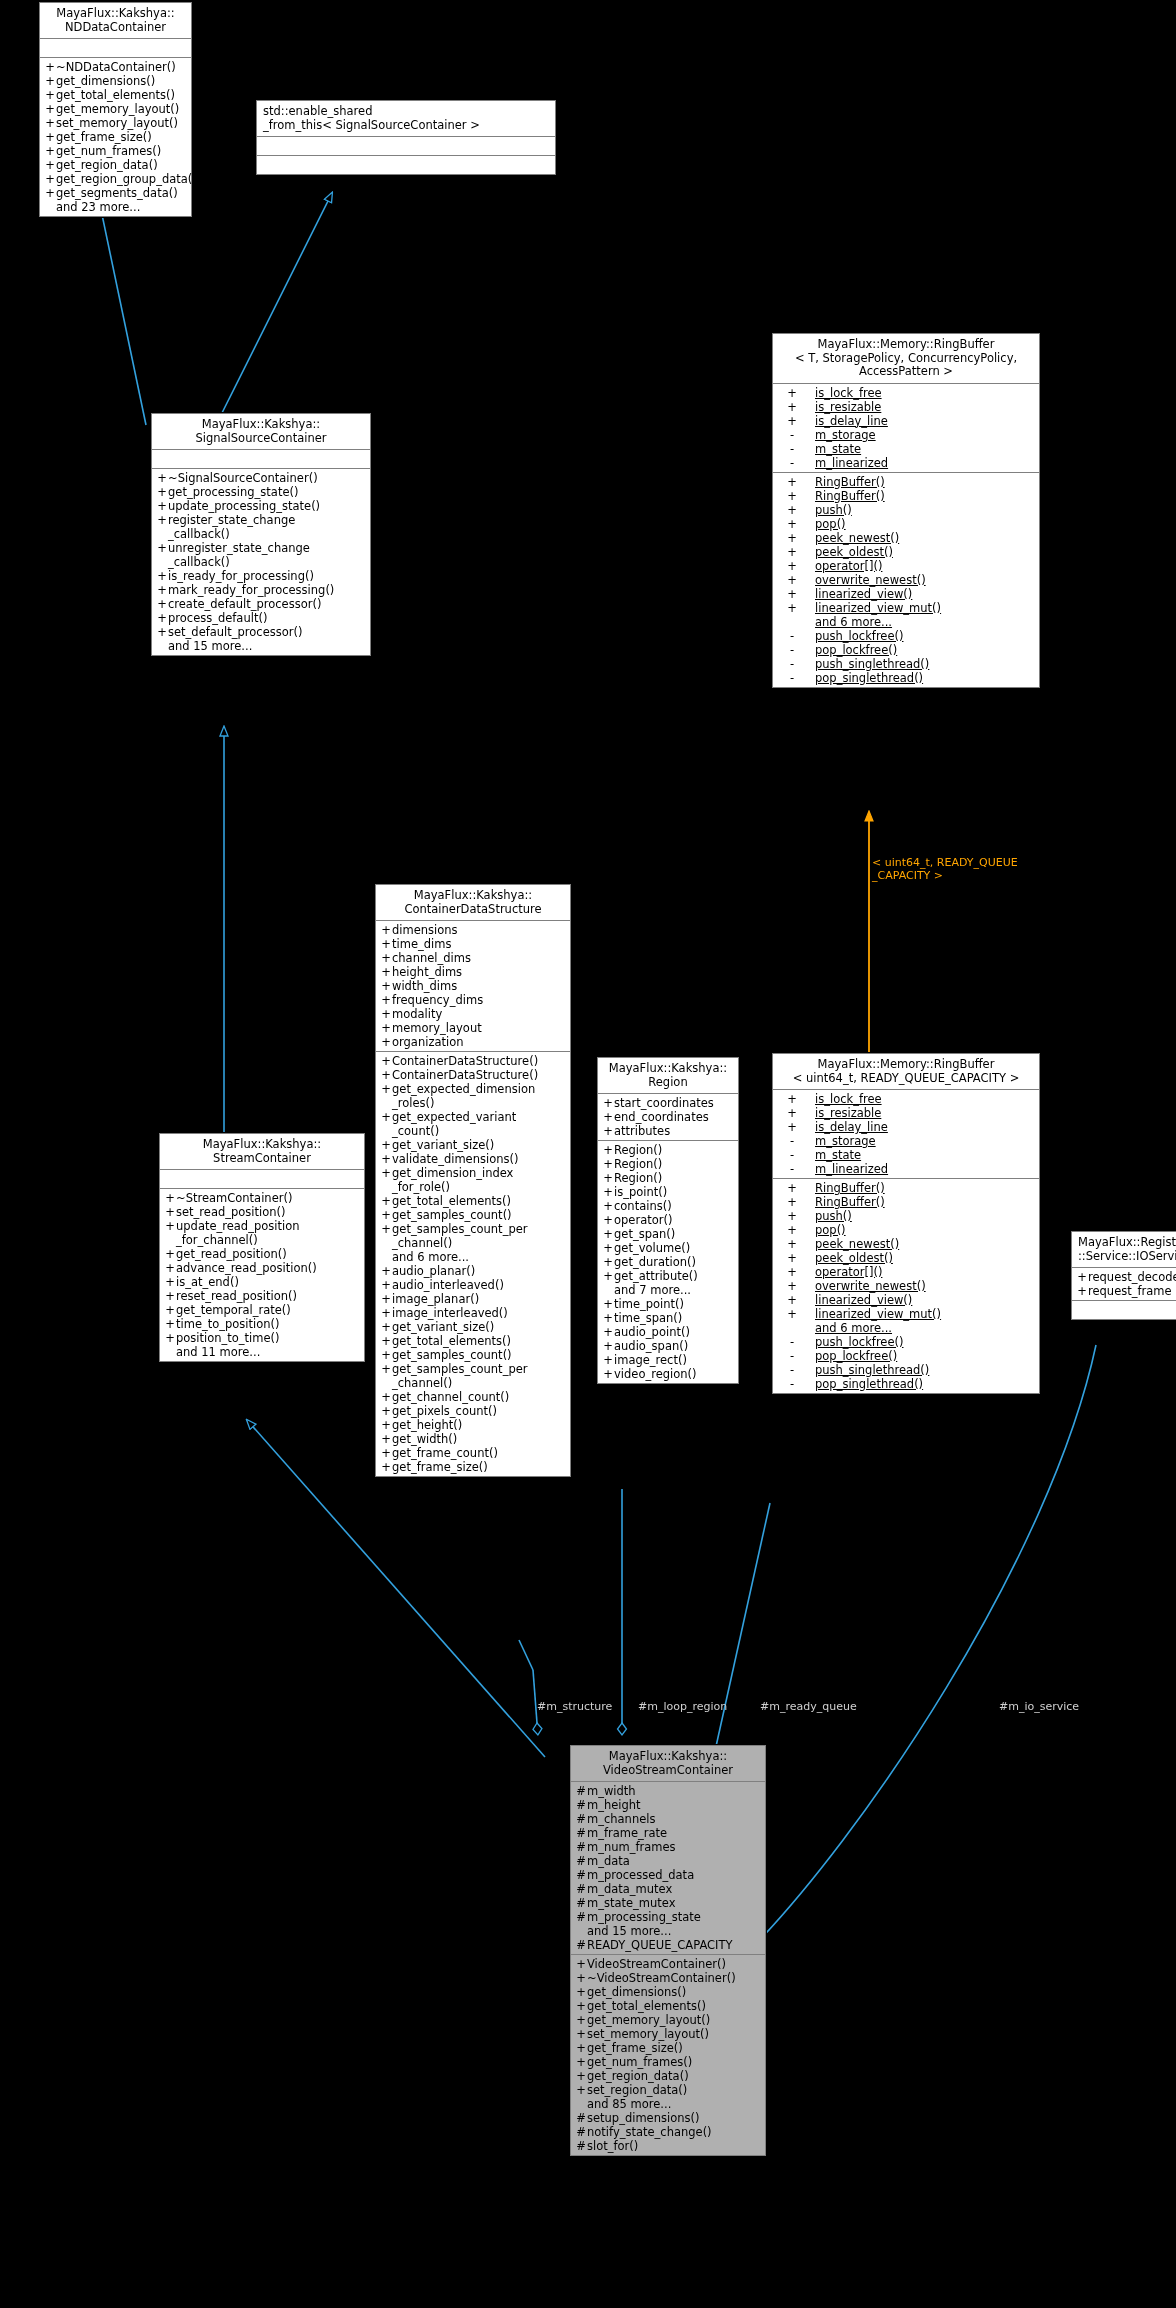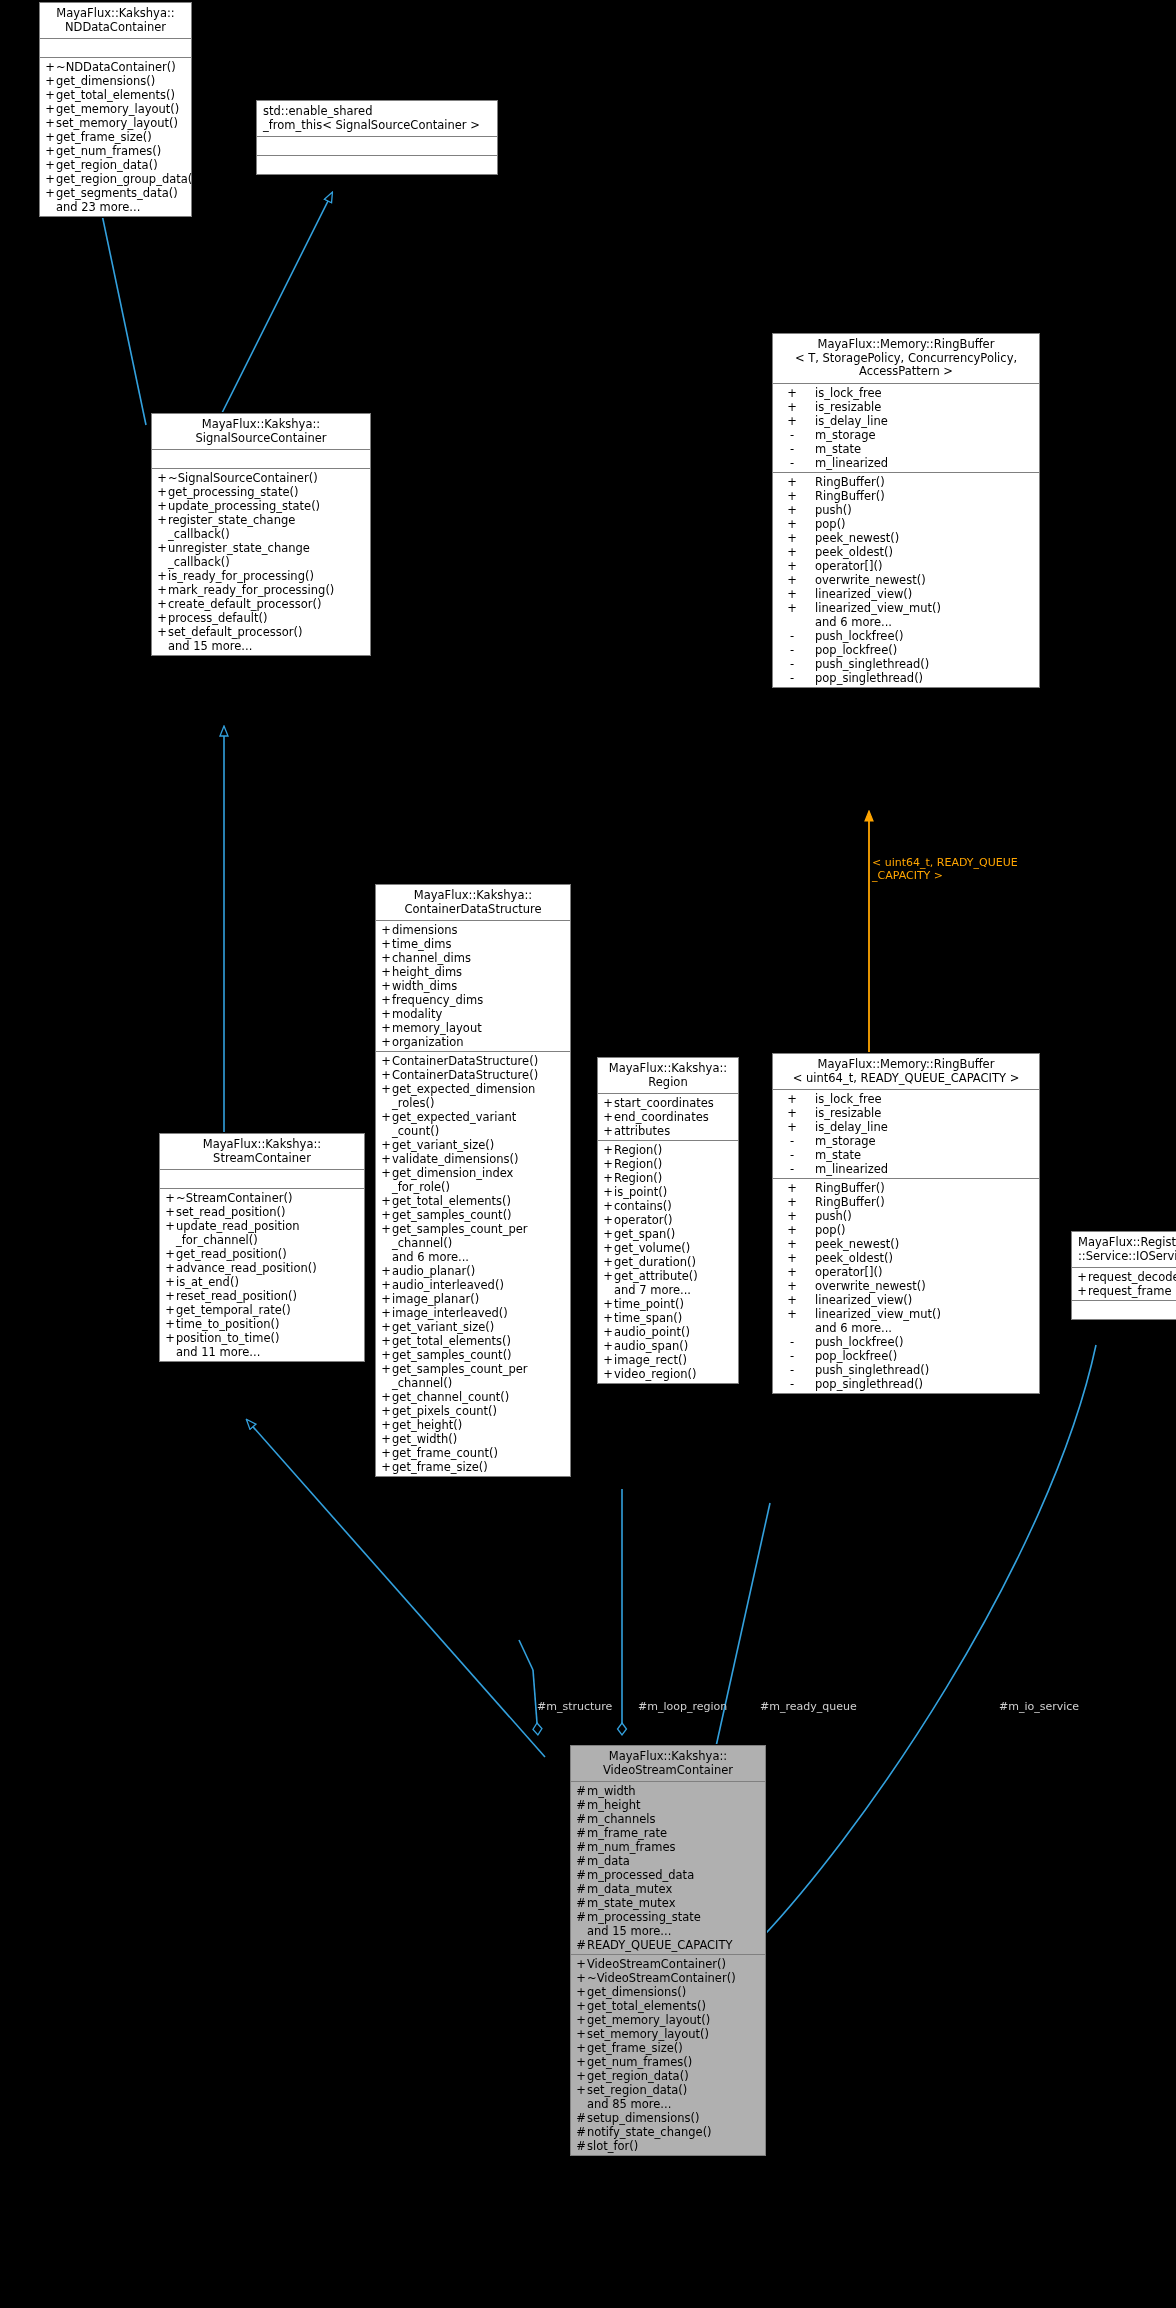--- a/index.html
+++ b/index.html
@@ -44,21 +44,21 @@
     white-space:pre-line;
   }
   .row .vis{
     width:12px;flex:0 0 12px;text-align:center;
   }
   .row .lbl{flex:1 1 auto;}
   .row.more .vis{visibility:hidden;}
 
   
   .node.rb .row .vis{width:30px;flex:0 0 30px;text-align:center;}
-  .node.rb .row .lbl{padding-left:8px;}
+  .node.rb .row .lbl{padding-left:8px;text-decoration:underline;}
 
   .edgelabel{
     position:absolute;
     font-size:11px;
     line-height:13px;
     color:#d0d0d0;
     white-space:pre-line;
     text-align:left;
   }
   .edgelabel.orange{color:#ffa500;}
@@ -113,21 +113,21 @@
         <div class="row"><span class="vis">+</span><span class="lbl">set_memory_layout()</span></div>
         <div class="row"><span class="vis">+</span><span class="lbl">get_frame_size()</span></div>
         <div class="row"><span class="vis">+</span><span class="lbl">get_num_frames()</span></div>
         <div class="row"><span class="vis">+</span><span class="lbl">get_region_data()</span></div>
         <div class="row"><span class="vis">+</span><span class="lbl">get_region_group_data()</span></div>
         <div class="row"><span class="vis">+</span><span class="lbl">get_segments_data()</span></div>
         <div class="row more"><span class="vis"></span><span class="lbl">and 23 more...</span></div>
       </div>
   </div>
 
-  <div class="node" style="left:219px;top:100px;width:242px;">
+  <div class="node" style="left:219px;top:100px;width:300px;">
     <div class="title" style="text-align:left;padding-left:6px;">std::enable_shared
 _from_this&lt; SignalSourceContainer &gt;</div>
     <div class="sect empty"></div>
     <div class="sect empty"></div>
   </div>
 
   <div class="node" style="left:114px;top:413px;width:220px;">
     <div class="title">MayaFlux::Kakshya::
 SignalSourceContainer</div>
     <div class="sect empty"></div>

